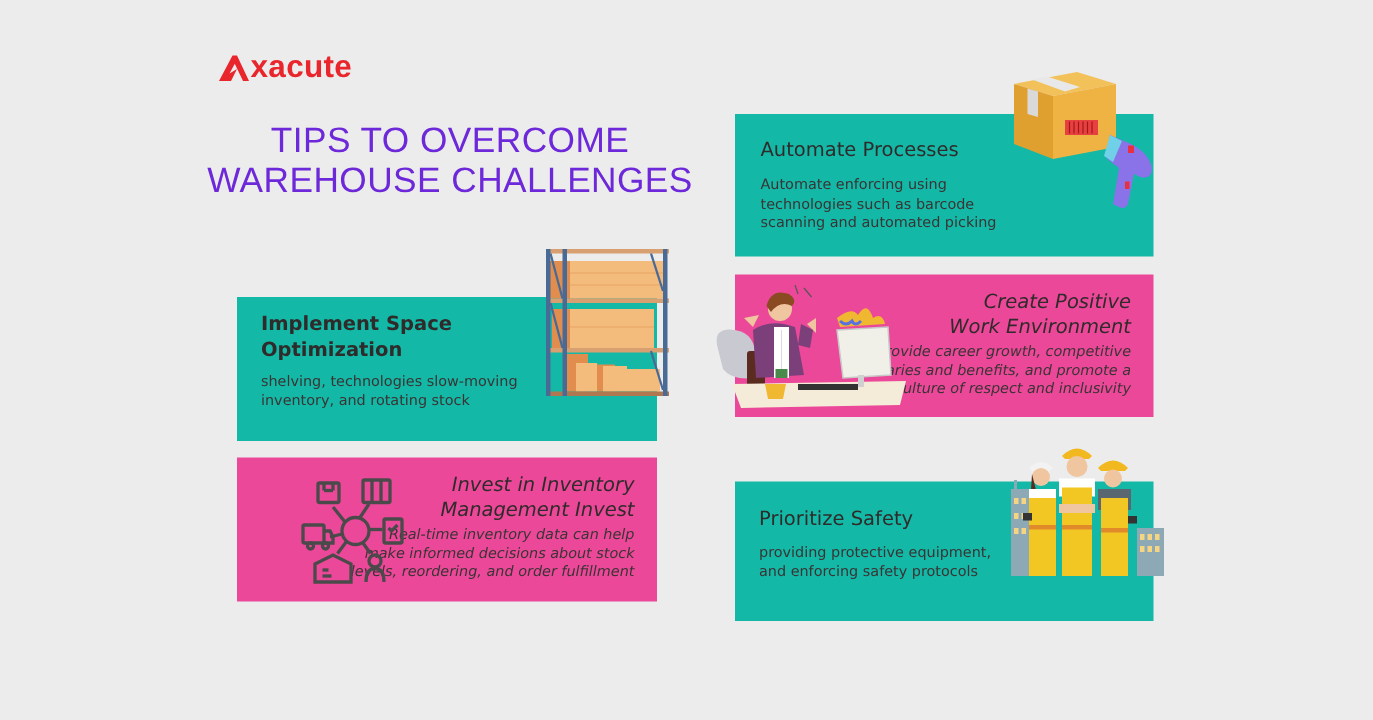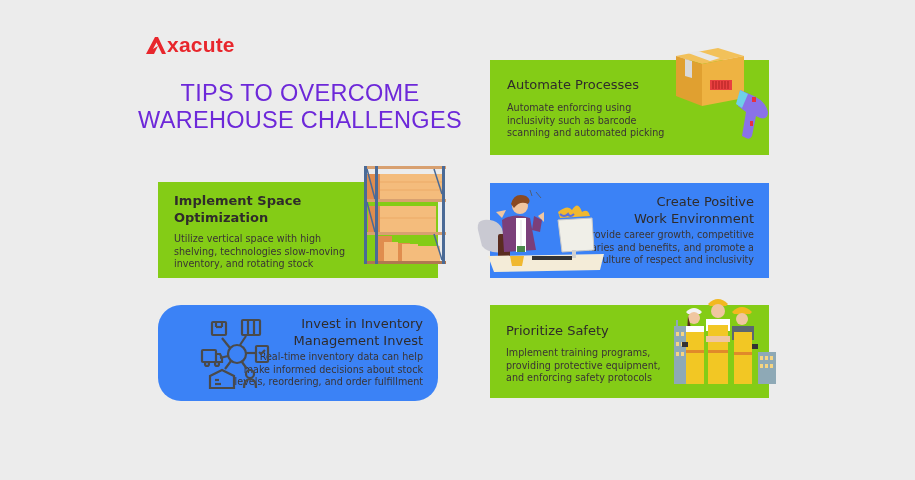--- a/index.html
+++ b/index.html
@@ -8,22 +8,22 @@
     font-family: "DejaVu Sans", "Liberation Sans", sans-serif; color: #3a3434;
   }
   .logo { position: absolute; left: 145px; top: 33px; height: 24px; display: flex; align-items: center; }
   .logo-mark { width: 22px; height: 22px; margin-right: 0px; }
   .logo-text { font-family: "Liberation Sans", sans-serif; font-weight: 700; font-size: 21px; color: #e8262c; letter-spacing: 0.2px; line-height: 22px; }
   .title { position: absolute; left: 130px; top: 80px; width: 340px; text-align: center;
     font-family: "Liberation Sans", sans-serif; font-size: 23.5px; line-height: 27px; color: #6d28d9; letter-spacing: 0.3px; }
   .title div { white-space: nowrap; }
 
   .card { position: absolute; box-sizing: border-box; }
-  .card.yellow { background: #84cc16; }
-  .card.salmon { background: #3b82f6; }
+  .card.yellow { background: #14b8a6; margin-top: 16px; }
+  .card.salmon { background: #ec4899; font-style: italic; }
   .card-title { position: absolute; font-size: 13px; line-height: 17px; color: #2f2b2b; white-space: nowrap; }
   .card-desc { position: absolute; font-size: 9.6px; line-height: 12.7px; color: #3a3434; white-space: nowrap; }
   .right { text-align: right; }
   .illus { position: absolute; }
 </style>
 </head>
 <body>
 
 <div class="logo">
   <svg class="logo-mark" viewBox="0 0 22 22">
@@ -34,21 +34,21 @@
 
 <div class="title">
   <div>TIPS TO OVERCOME</div>
   <div>WAREHOUSE CHALLENGES</div>
 </div>
 
 <div class="card yellow" style="left:490px; top:60px; width:279px; height:95px;">
   <div class="card-title" style="left:17px; top:16px;">Automate Processes</div>
   <div class="card-desc" style="left:17px; top:42px;">
     <div>Automate enforcing using</div>
-    <div>inclusivity such as barcode</div>
+    <div>technologies such as barcode</div>
     <div>scanning and automated picking</div>
   </div>
 </div>
 <svg class="illus" style="left:668px; top:48px;" width="112" height="95" viewBox="0 0 112 95">
   <polygon points="8,8 50,0 76,8 34,16" fill="#f2c15a"></polygon>
   <polygon points="8,8 34,16 34,58 8,48" fill="#e0a030"></polygon>
   <polygon points="34,16 76,8 76,50 34,58" fill="#eeb342"></polygon>
   <polygon points="20,5 30,3 52,10 42,13" fill="#e8e8e8"></polygon>
   <polygon points="17,11 24,13 24,30 17,28" fill="#d9d9d9"></polygon>
   <rect x="42" y="32" width="22" height="10" fill="#e84040"></rect>
@@ -65,21 +65,20 @@
   <rect x="84" y="49" width="4" height="5" fill="#e83040"></rect>
   <rect x="82" y="73" width="3" height="5" fill="#e83040"></rect>
 </svg>
 
 <div class="card yellow" style="left:158px; top:182px; width:280px; height:96px;">
   <div class="card-title" style="left:16px; top:10px;font-weight:bold;">
     <div>Implement Space</div>
     <div>Optimization</div>
   </div>
   <div class="card-desc" style="left:16px; top:51px;">
-    <div>Utilize vertical space with high</div>
     <div>shelving, technologies slow-moving</div>
     <div>inventory, and rotating stock</div>
   </div>
 </div>
 <svg class="illus" style="left:362px; top:164px;" width="86" height="102" viewBox="0 0 86 102">
 
   <rect x="4" y="10" width="20" height="25" fill="#e08d4e"></rect>
   <rect x="18" y="10" width="22" height="25" fill="#f4bc7c"></rect>
   <rect x="40" y="10" width="20" height="25" fill="#f4bc7c"></rect>
   <rect x="60" y="10" width="20" height="25" fill="#f4bc7c"></rect>
@@ -139,21 +138,21 @@
   <line x1="56" y1="0" x2="58" y2="6" stroke="#555" stroke-width="0.8"></line>
   <path d="M14 66 L130 64 L126 80 L20 82 Z" fill="#f4ecd8"></path>
   <rect x="58" y="66" width="40" height="4" fill="#333"></rect>
   <path d="M36 66 L50 66 L48 76 L38 76 Z" fill="#f0b830"></path>
   <path d="M84 30 L118 28 L120 60 L88 62 Z" fill="#f0efe8" stroke="#c8c8c8" stroke-width="1"></path>
   <rect x="98" y="60" width="4" height="8" fill="#d0d0d0"></rect>
   <path d="M84 22 Q94 14 98 20 Q104 10 108 22 Q114 18 116 26 L86 28 Z" fill="#f0b830"></path>
   <path d="M86 24 Q90 28 94 24 Q96 28 100 24" stroke="#5a70e0" stroke-width="2" fill="none"></path>
 </svg>
 
-<div class="card salmon" style="left:158px; top:305px; width:280px; height:96px;border-radius:23px;">
+<div class="card salmon" style="left:158px; top:305px; width:280px; height:96px;">
   <div class="card-title right" style="right:15px; top:10px;">
     <div>Invest in Inventory</div>
     <div>Management Invest</div>
   </div>
   <div class="card-desc right" style="right:15px; top:46px;">
     <div>Real-time inventory data can help</div>
     <div>make informed decisions about stock</div>
     <div>levels, reordering, and order fulfillment</div>
   </div>
 </div>
@@ -181,21 +180,20 @@
   <path d="M10 60 L22 54 L34 60 L34 72 L10 72 Z"></path>
   <line x1="15" y1="64" x2="19" y2="64"></line>
     <line x1="15" y1="68" x2="21" y2="68"></line>
   <circle cx="50" cy="58" r="4"></circle>
   <path d="M44 72 Q44 63 50 63 Q56 63 56 72"></path>
 </svg>
 
 <div class="card yellow" style="left:490px; top:305px; width:279px; height:93px;">
   <div class="card-title" style="left:16px; top:17px;">Prioritize Safety</div>
   <div class="card-desc" style="left:16px; top:42px;">
-    <div>Implement training programs,</div>
     <div>providing protective equipment,</div>
     <div>and enforcing safety protocols</div>
   </div>
 </div>
 <svg class="illus" style="left:672px; top:292px;" width="106" height="92" viewBox="0 0 106 92">
 
   <rect x="2" y="34" width="12" height="58" fill="#8ea9b6"></rect>
   <rect x="4" y="28" width="2" height="6" fill="#8ea9b6"></rect>
   <rect x="86" y="60" width="18" height="32" fill="#8ea9b6"></rect>
   <g fill="#f6d582">

